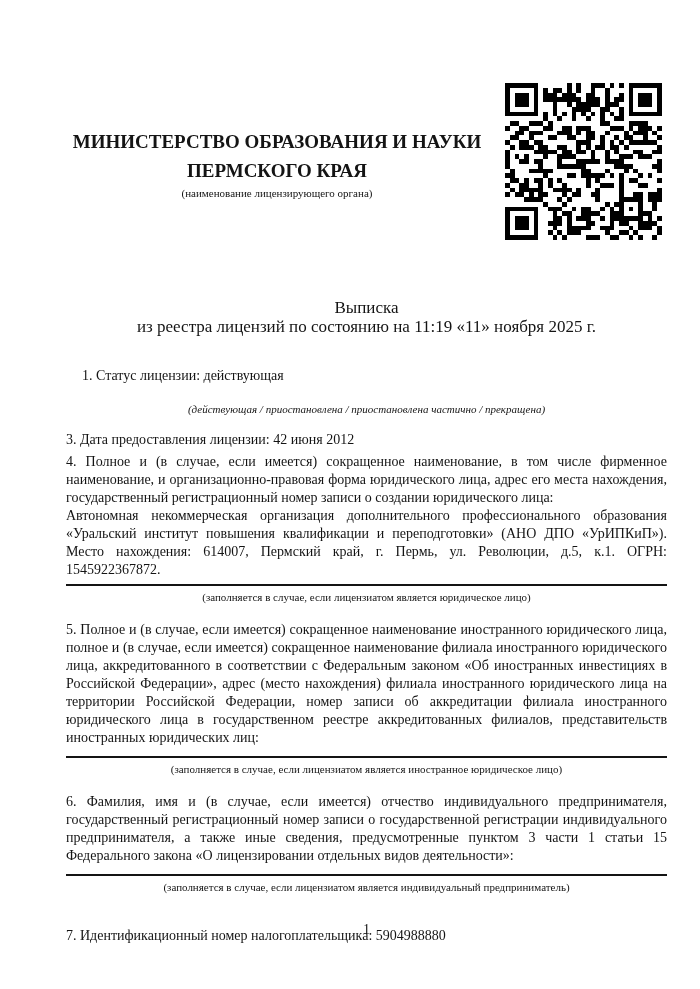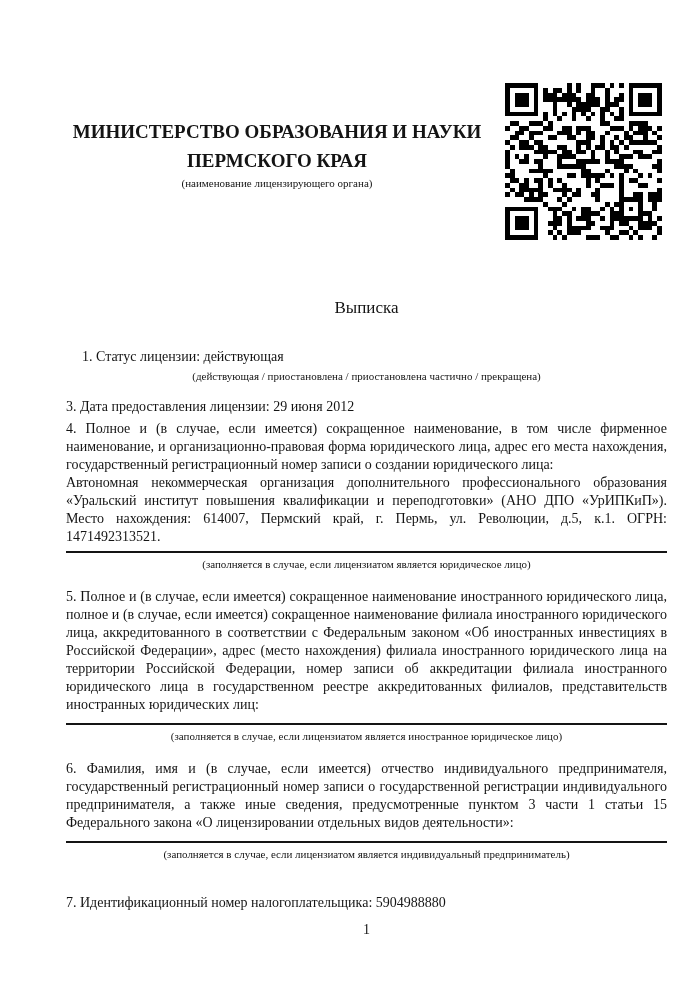--- a/index.html
+++ b/index.html
@@ -1,29 +1,29 @@
 <!DOCTYPE html>
 <html><head>
 <meta charset="utf-8">
 <style>
   html,body{margin:0;padding:0;background:#ffffff;}
   .page{position:relative;width:700px;height:989px;background:#ffffff;color:#141414;
         font-family:"Liberation Serif",serif;overflow:hidden;}
   .qr{position:absolute;left:505px;top:83px;width:157px;height:157px;}
   .qr svg{width:100%;height:100%;display:block;}
-  .header{position:absolute;left:64px;top:117px;width:426px;text-align:center;}
+  .header{position:absolute;left:64px;top:127px;width:426px;text-align:center;}
   .hline{font-weight:700;font-size:19px;line-height:29px;white-space:nowrap;}
   .hcap{font-size:11px;line-height:14px;margin-top:1px;}
   .content{position:absolute;left:66px;top:298px;width:601px;font-size:14px;line-height:18px;}
   .title{text-align:center;font-size:17px;line-height:19px;}
   .just{text-align:justify;}
   .scap{font-size:11px;line-height:14px;text-align:center;margin-top:4px;}
   .rule{border-top:2px solid #141414;height:0;}
   .item1{margin-top:31px;margin-left:16px;}
-  .cap1{margin-top:3px;}
+  .cap1{margin-top:17px;font-style:italic;}
   .item2{margin-top:17px;}
   .item3{margin-top:15px;}
   .item4{margin-top:4px;font-family:Liberation Serif, serif;}
   .rule4{margin-top:5px;}
   .item5{margin-top:17px;}
   .rule5{margin-top:9px;}
   .item6{margin-top:17px;}
   .rule6{margin-top:9px;}
   .item7{margin-top:33px;}
   .pagenum{position:absolute;left:66px;top:921px;width:601px;text-align:center;font-size:14px;line-height:18px;}
@@ -42,31 +42,32 @@
 
   <div class="header">
     <div class="hline">МИНИСТЕРСТВО ОБРАЗОВАНИЯ И НАУКИ</div>
     <div class="hline">ПЕРМСКОГО КРАЯ</div>
     <div class="hcap">(наименование лицензирующего органа)</div>
   </div>
 
   <div class="content">
     <div class="title">
       <div>Выписка</div>
+      <div>из реестра лицензий по состоянию на 11:19 «11» ноября 2025 г.</div>
     </div>
 
     <div class="item1">1. Статус лицензии: действующая</div>
     <div class="scap cap1">(действующая / приостановлена / приостановлена частично / прекращена)</div>
 
 
-    <div class="item3">3. Дата предоставления лицензии: 29 июня 2012</div>
+    <div class="item3">3. Дата предоставления лицензии: 42 июня 2012</div>
 
     <div class="item4">
       <div class="just">4. Полное и (в случае, если имеется) сокращенное наименование, в том числе фирменное наименование, и организационно-правовая форма юридического лица, адрес его места нахождения, государственный регистрационный номер записи о создании юридического лица:</div>
-      <div class="just">Автономная некоммерческая организация дополнительного профессионального образования «Уральский институт повышения квалификации и переподготовки» (АНО ДПО «УрИПКиП»). Место нахождения: 614007, Пермский край, г. Пермь, ул. Революции, д.5, к.1. ОГРН: 1471492313521.</div>
+      <div class="just">Автономная некоммерческая организация дополнительного профессионального образования «Уральский институт повышения квалификации и переподготовки» (АНО ДПО «УрИПКиП»). Место нахождения: 614007, Пермский край, г. Пермь, ул. Революции, д.5, к.1. ОГРН: 1545922367872.</div>
     </div>
     <div class="rule rule4"></div>
     <div class="scap">(заполняется в случае, если лицензиатом является юридическое лицо)</div>
 
     <div class="item5 just">5. Полное и (в случае, если имеется) сокращенное наименование иностранного юридического лица, полное и (в случае, если имеется) сокращенное наименование филиала иностранного юридического лица, аккредитованного в соответствии с Федеральным законом «Об иностранных инвестициях в Российской Федерации», адрес (место нахождения) филиала иностранного юридического лица на территории Российской Федерации, номер записи об аккредитации филиала иностранного юридического лица в государственном реестре аккредитованных филиалов, представительств иностранных юридических лиц:</div>
     <div class="rule rule5"></div>
     <div class="scap">(заполняется в случае, если лицензиатом является иностранное юридическое лицо)</div>
 
     <div class="item6 just">6. Фамилия, имя и (в случае, если имеется) отчество индивидуального предпринимателя, государственный регистрационный номер записи о государственной регистрации индивидуального предпринимателя, а также иные сведения, предусмотренные пунктом 3 части 1 статьи 15 Федерального закона «О лицензировании отдельных видов деятельности»:</div>
     <div class="rule rule6"></div>

